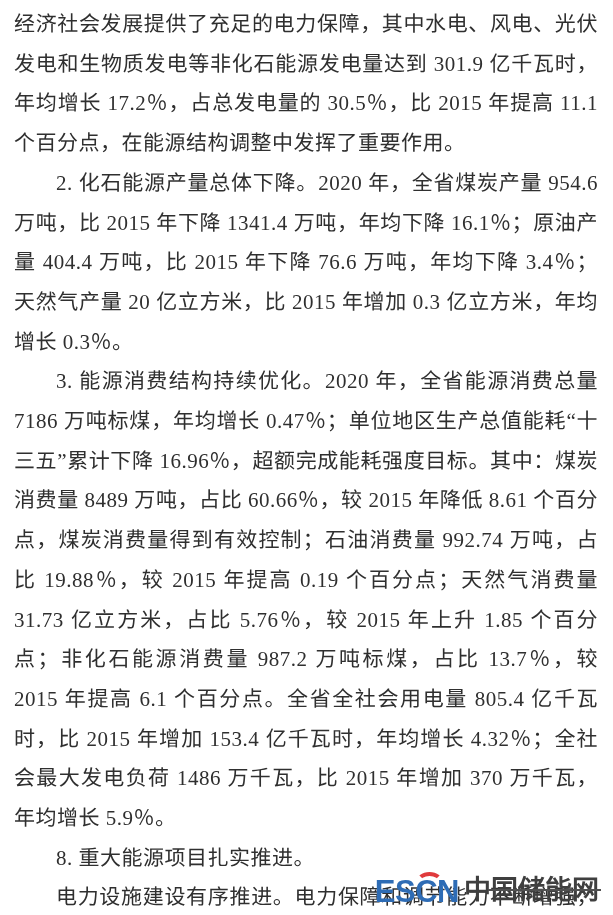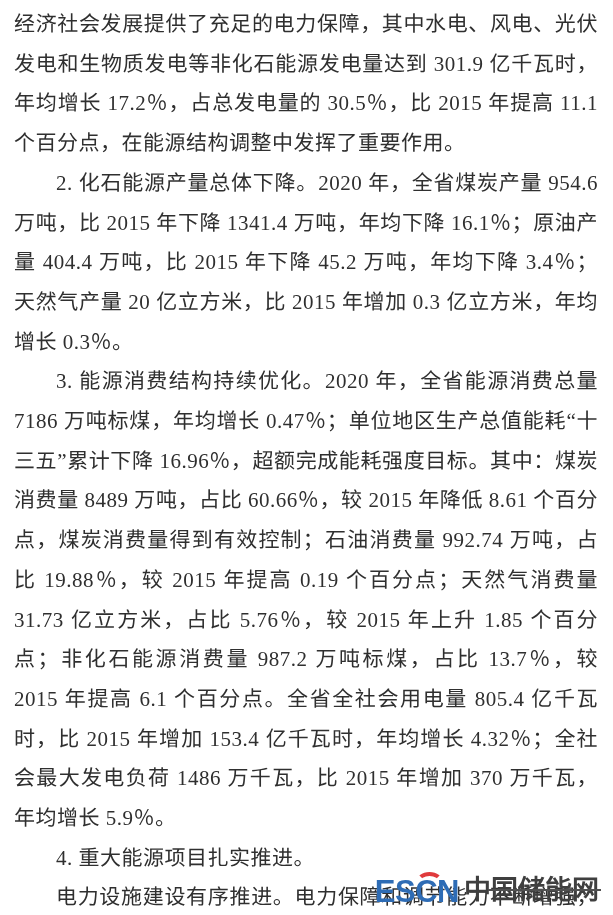--- a/index.html
+++ b/index.html
@@ -71,23 +71,23 @@
     height: 2px;
     background: #4f4f4f;
   }
 </style>
 </head>
 <body>
 
 <div class="page">
   <div class="content">
     <p>经济社会发展提供了充足的电力保障，其中水电、风电、光伏发电和生物质发电等非化石能源发电量达到 301.9 亿千瓦时，年均增长 17.2％，占总发电量的 30.5％，比 2015 年提高 11.1 个百分点，在能源结构调整中发挥了重要作用。</p>
-    <p class="indent">2. 化石能源产量总体下降。2020 年，全省煤炭产量 954.6 万吨，比 2015 年下降 1341.4 万吨，年均下降 16.1％；原油产量 404.4 万吨，比 2015 年下降 45.2 万吨，年均下降 3.4％；天然气产量 20 亿立方米，比 2015 年增加 0.3 亿立方米，年均增长 0.3％。</p>
+    <p class="indent">2. 化石能源产量总体下降。2020 年，全省煤炭产量 954.6 万吨，比 2015 年下降 1341.4 万吨，年均下降 16.1％；原油产量 404.4 万吨，比 2015 年下降 76.6 万吨，年均下降 3.4％；天然气产量 20 亿立方米，比 2015 年增加 0.3 亿立方米，年均增长 0.3％。</p>
     <p class="indent">3. 能源消费结构持续优化。2020 年，全省能源消费总量 7186 万吨标煤，年均增长 0.47％；单位地区生产总值能耗“十三五”累计下降 16.96％，超额完成能耗强度目标。其中：煤炭消费量 8489 万吨，占比 60.66％，较 2015 年降低 8.61 个百分点，煤炭消费量得到有效控制；石油消费量 992.74 万吨，占比 19.88％，较 2015 年提高 0.19 个百分点；天然气消费量 31.73 亿立方米，占比 5.76％，较 2015 年上升 1.85 个百分点；非化石能源消费量 987.2 万吨标煤，占比 13.7％，较 2015 年提高 6.1 个百分点。全省全社会用电量 805.4 亿千瓦时，比 2015 年增加 153.4 亿千瓦时，年均增长 4.32％；全社会最大发电负荷 1486 万千瓦，比 2015 年增加 370 万千瓦，年均增长 5.9％。</p>
-    <p class="indent">4. 重大能源项目扎实推进。</p>
+    <p class="indent">8. 重大能源项目扎实推进。</p>
     <p class="indent">电力设施建设有序推进。电力保障和调节能力不断增强，丰</p>
   </div>
 
   <div class="watermark">
     <span class="logo-latin">ESCN</span>
     <span class="logo-c-accent"></span>
     <span class="logo-cn">
       <span>中国储能网</span>
       <span class="logo-strike"></span>
     </span>

